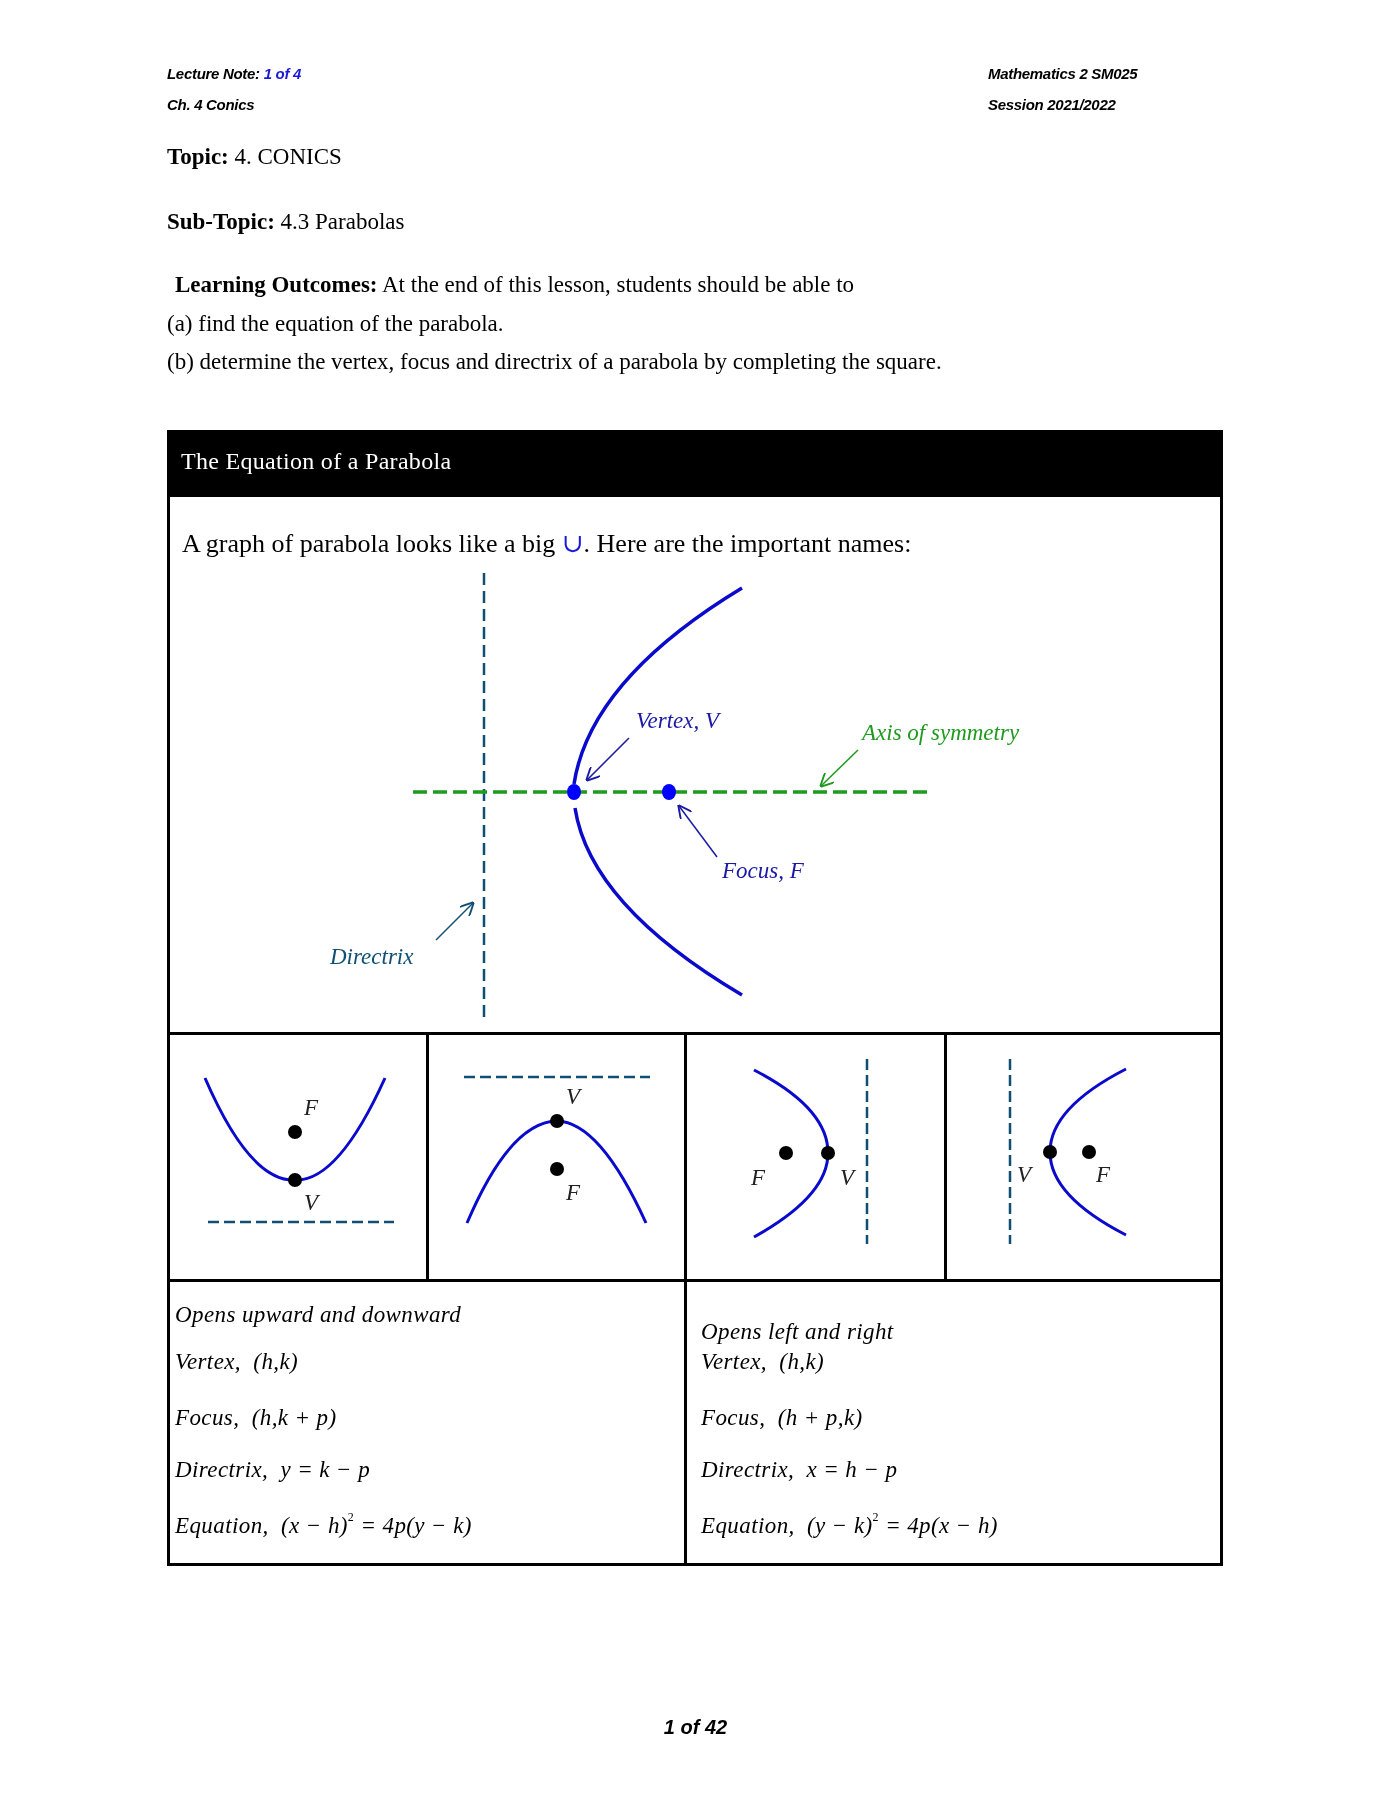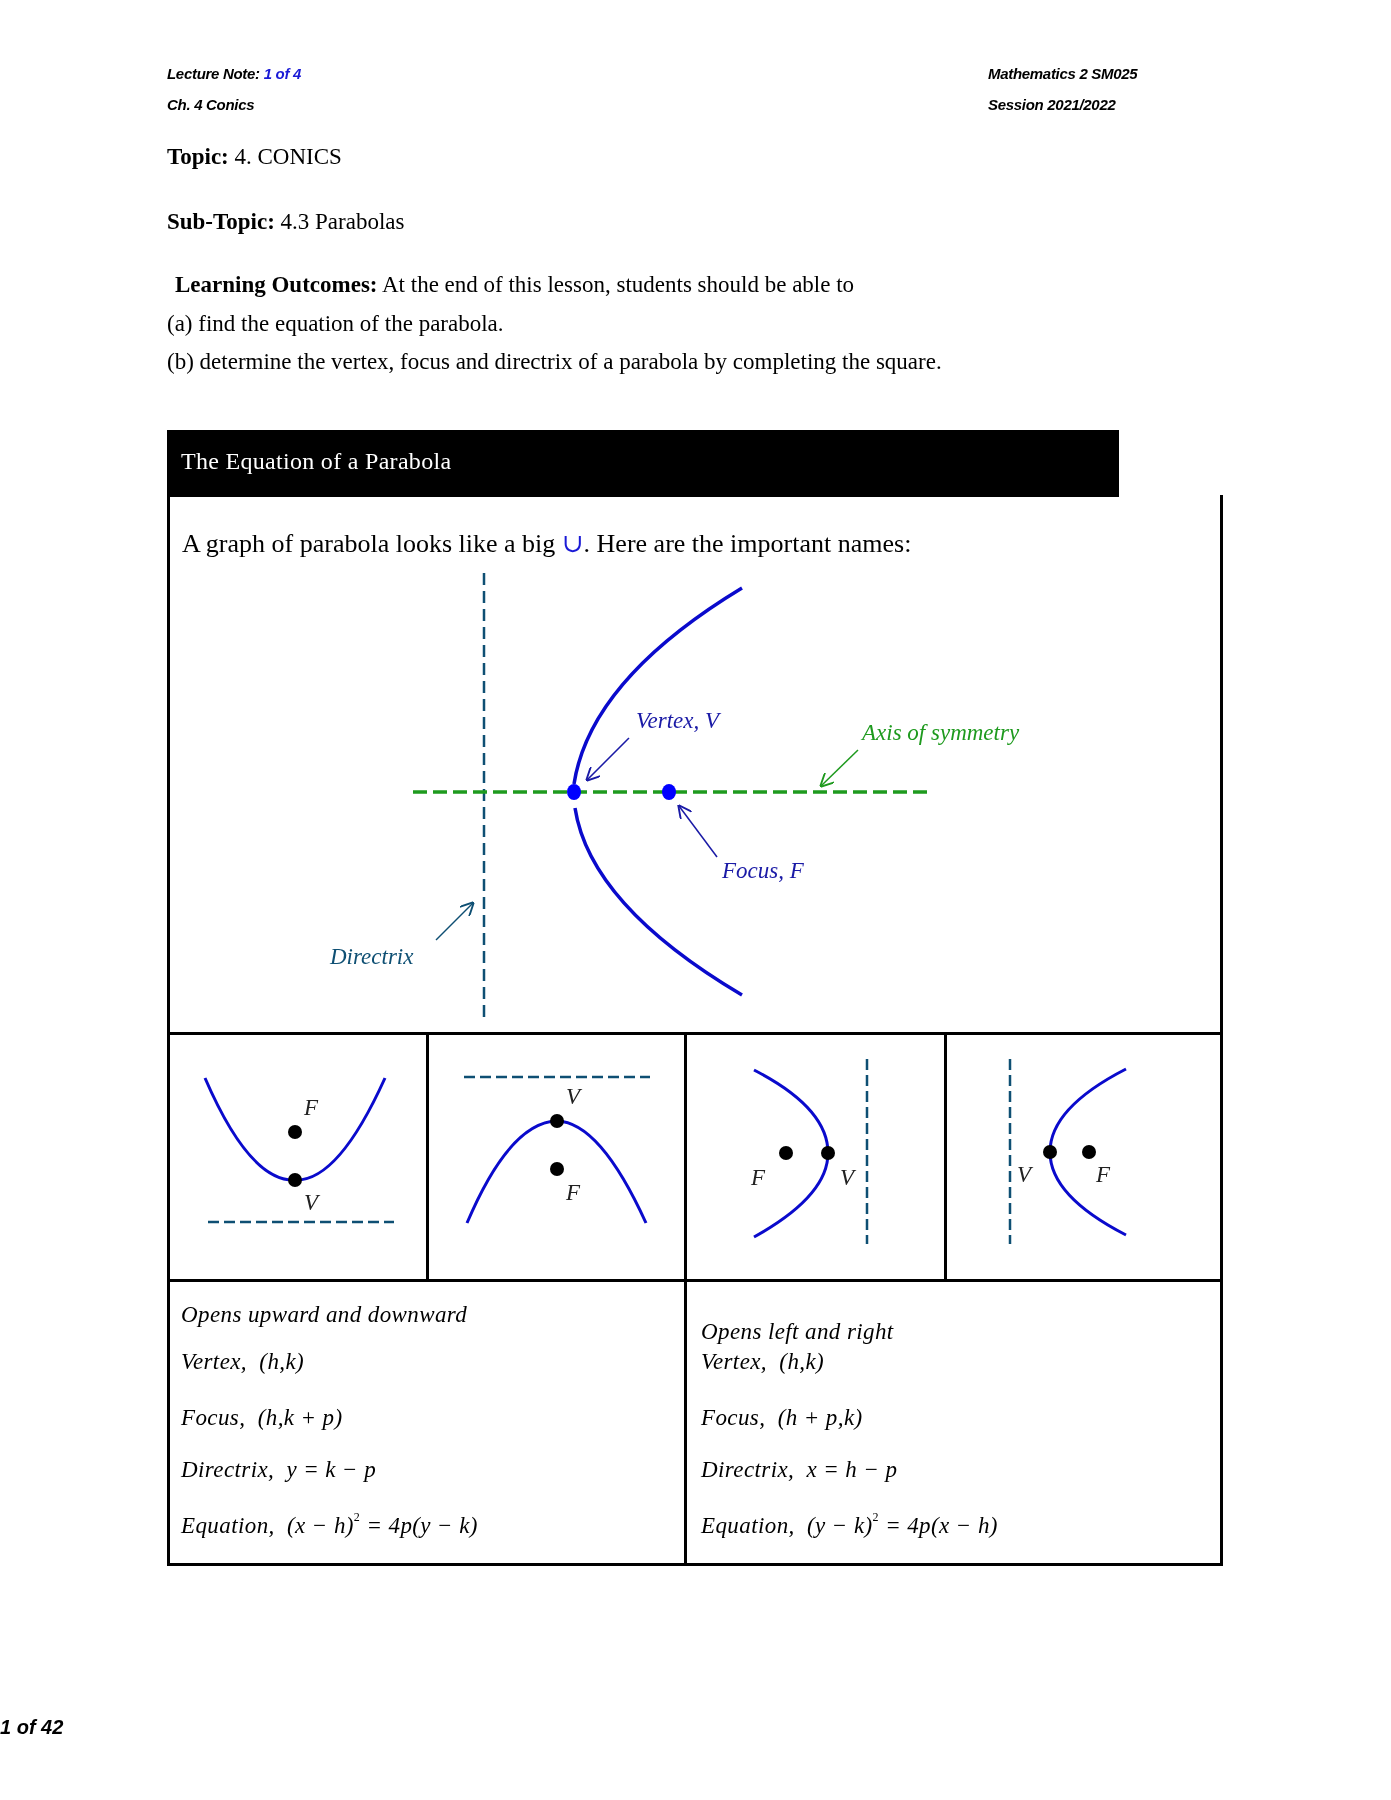--- a/index.html
+++ b/index.html
@@ -3,29 +3,29 @@
 <meta charset="utf-8">
 <style>
   html, body { margin:0; padding:0; background:#ffffff; }
   body { width:1391px; height:1800px; position:relative; overflow:hidden; color:#000; }
   .hdr { position:absolute; font-family:"Liberation Sans", sans-serif; font-weight:bold; font-style:italic; font-size:15px; letter-spacing:-0.3px; line-height:24px; }
   .blue { color:#1a1ad6; }
   .serif { font-family:"Liberation Serif", "DejaVu Serif", serif; }
   .line { position:absolute; font-size:23px; line-height:28px; white-space:nowrap; }
   .line b { font-weight:bold; }
   .box { position:absolute; border:3px solid #000; box-sizing:border-box; }
-  .bar { position:absolute; left:167px; top:430px; width:952px; height:67px; background:#000; color:#fff; }
+  .bar { position:absolute; left:167px; top:430px; width:1056px; height:67px; background:#000; color:#fff; }
   .bar span { position:absolute; left:14px; top:18px; font-size:24px; letter-spacing:0.3px; }
   .intro { position:absolute; left:182px; top:528px; font-size:26px; }
   .ucup { color:#1a1ad6; }
   svg text { font-family:"Liberation Serif", "DejaVu Serif", serif; font-style:italic; }
   .fcell { position:absolute; }
   .frow { position:absolute; left:16px; font-family:"Liberation Serif","DejaVu Serif", serif; font-style:italic; font-size:23px; white-space:nowrap; letter-spacing:0.4px; }
   sup { font-size:12px; vertical-align:12px; font-style:normal; }
-  .pnum { position:absolute; top:1716px; left:0; width:1391px; text-align:left; font-family:"Liberation Sans", sans-serif; font-weight:bold; font-style:italic; font-size:20px; }
+  .pnum { position:absolute; top:1716px; left:0; width:1391px; text-align:center; font-family:"Liberation Sans", sans-serif; font-weight:bold; font-style:italic; font-size:20px; }
 </style>
 </head>
 <body>
 
 <div class="hdr" style="left:167px; top:62px;">
   <span>Lecture Note:</span>
   <span class="blue">1 of 4</span>
 </div>
 <div class="hdr" style="left:167px; top:93px;">Ch. 4 Conics</div>
 <div class="hdr" style="left:988px; top:62px;">Mathematics 2 SM025</div>
@@ -124,21 +124,21 @@
     <circle cx="1050" cy="1152" r="7" fill="#000"></circle>
     <circle cx="1089" cy="1152" r="7" fill="#000"></circle>
     <text x="1017" y="1182" font-size="23" fill="#222">V</text>
     <text x="1096" y="1182" font-size="23" fill="#222">F</text>
   </g>
 </svg>
 
 <div class="box" style="left:167px; top:1279px; width:1056px; height:287px;"></div>
 <div style="position:absolute; left:684px; top:1279px; width:3px; height:287px; background:#000;"></div>
 
-<div class="fcell" style="left:165px; top:1279px; width:518px; height:287px;">
+<div class="fcell" style="left:159px; top:1279px; width:518px; height:287px;">
   <div class="frow" style="top:23px;">Opens upward and downward</div>
   <div class="frow" style="top:70px;">
     <span>Vertex,</span>&nbsp;
     <span>(h,k)</span>
   </div>
   <div class="frow" style="top:126px;">
     <span>Focus,</span>&nbsp;
     <span>(h,k + p)</span>
   </div>
   <div class="frow" style="top:178px;">

